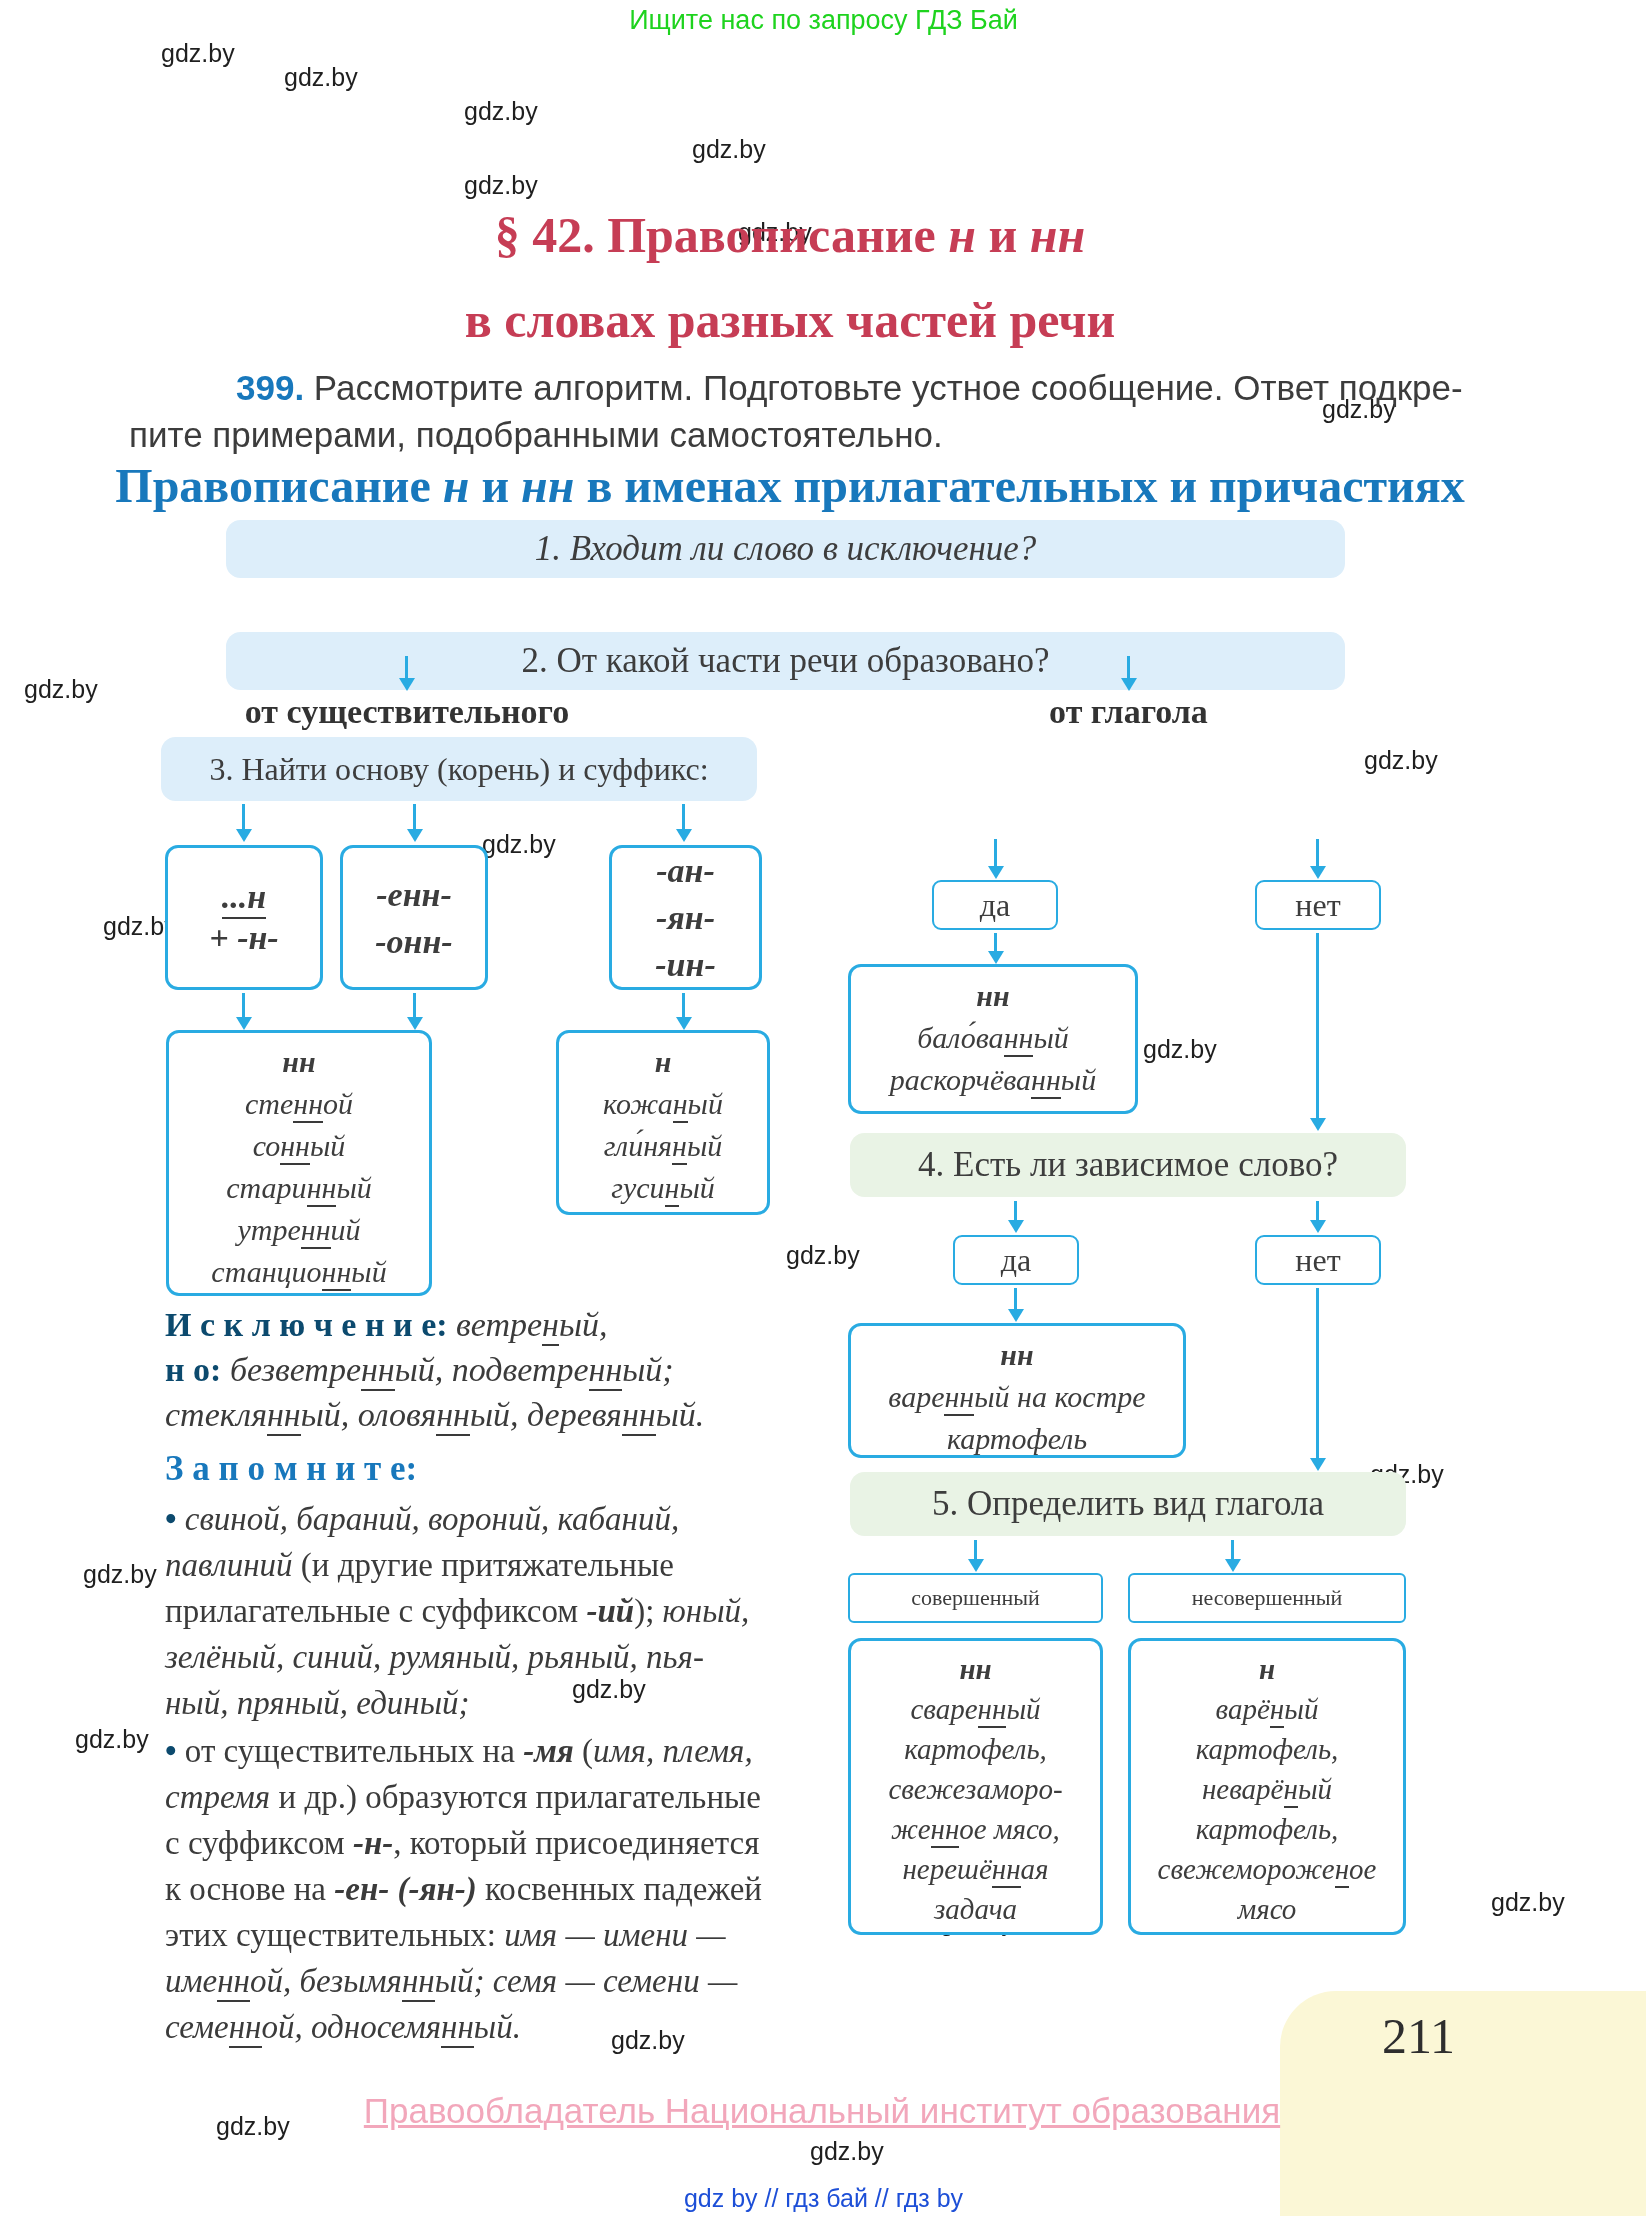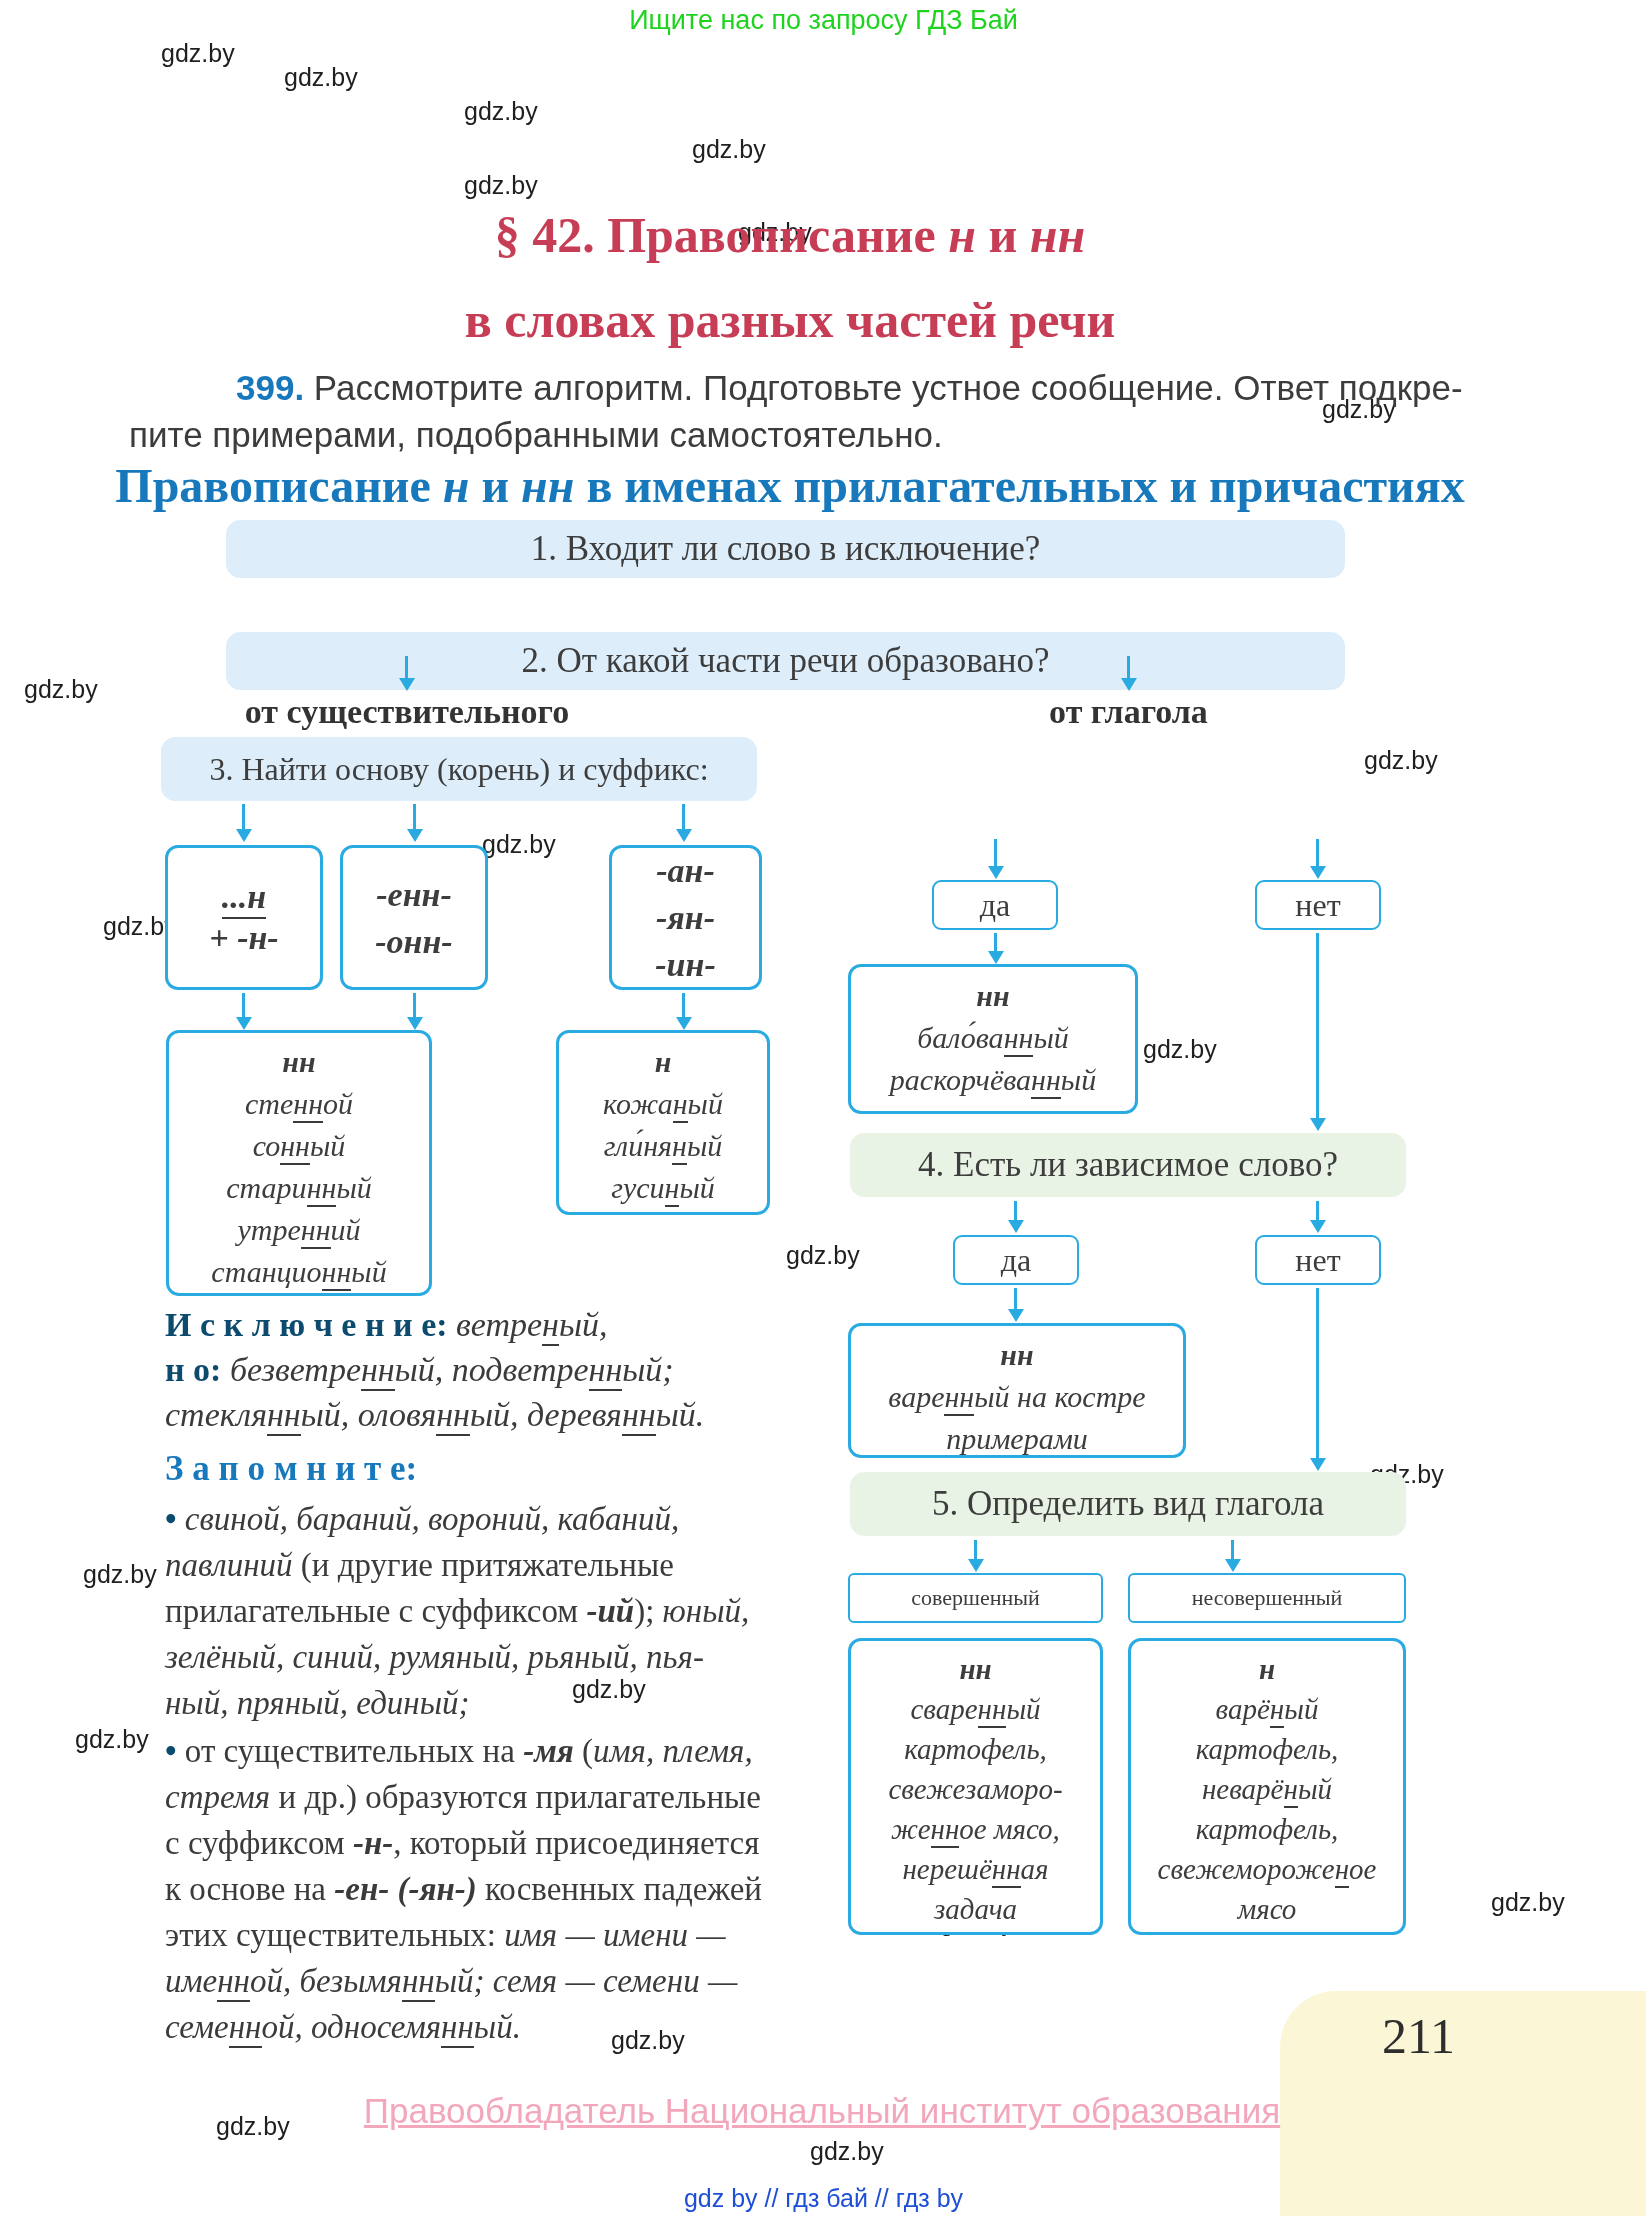--- a/index.html
+++ b/index.html
@@ -118,21 +118,21 @@
     <div>в словах разных частей речи</div>
   </div>
 
   <div class="exercise">
     <div class="ind"><span class="exnum">399.</span> <span>Рассмотрите алгоритм. Подготовьте устное сообщение. Ответ подкре-</span></div>
     <div>пите примерами, подобранными самостоятельно.</div>
   </div>
 
   <div class="heading">Правописание <span class="bi">н</span> и <span class="bi">нн</span> в именах прилагательных и причастиях</div>
 
-  <div class="qbox" style="left:226px; top:520px; width:1119px; height:58px;">1. Входит ли слово в исключение?</div>
+  <div class="qbox" style="left:226px; top:520px; width:1119px; height:58px;font-style:italic;">1. Входит ли слово в исключение?</div>
   <div class="qbox" style="left:226px; top:596px; width:1119px; height:58px;margin-top:36px;">2. От какой части речи образовано?</div>
 
   <div class="blabel" style="left:238px; top:693px; width:338px;">от существительного</div>
   <div class="blabel" style="left:1040px; top:693px; width:177px;">от глагола</div>
 
   <div class="qbox" style="left:161px; top:737px; width:596px; height:64px; font-size:32px;">3. Найти основу (корень) и суффикс:</div>
 
   <div class="wbox sfx" style="left:165px; top:845px; width:158px; height:145px;"><span class="mk">...н</span> + -н-</div>
   <div class="wbox sfx" style="left:340px; top:845px; width:148px; height:145px;">
       <div class="tl">-енн-</div>
@@ -176,21 +176,21 @@
 
   <div class="gbox" style="left:850px; top:1133px; width:556px; height:64px;">4. Есть ли зависимое слово?</div>
 
   <div class="ans" style="left:953px; top:1235px;">да</div>
   <div class="ans" style="left:1255px; top:1235px;">нет</div>
 
   <div class="wbox exbox" style="left:848px; top:1323px; width:338px; height:135px;">
     <div class="hdr">нн</div>
     <div>
         <div class="tl">варе<span class="mk">нн</span>ый на костре</div>
-        <div class="tl">примерами</div>
+        <div class="tl">картофель</div>
       </div>
   </div>
 
   <div class="gbox" style="left:850px; top:1472px; width:556px; height:64px;">5. Определить вид глагола</div>
 
   <div class="vbox" style="left:848px; top:1573px; width:255px;">совершенный</div>
   <div class="vbox" style="left:1128px; top:1573px; width:278px;">несовершенный</div>
 
   <div class="wbox exbox" style="left:848px; top:1638px; width:255px; height:297px; font-size:29px; line-height:40px;">
     <div class="hdr">нн</div>

